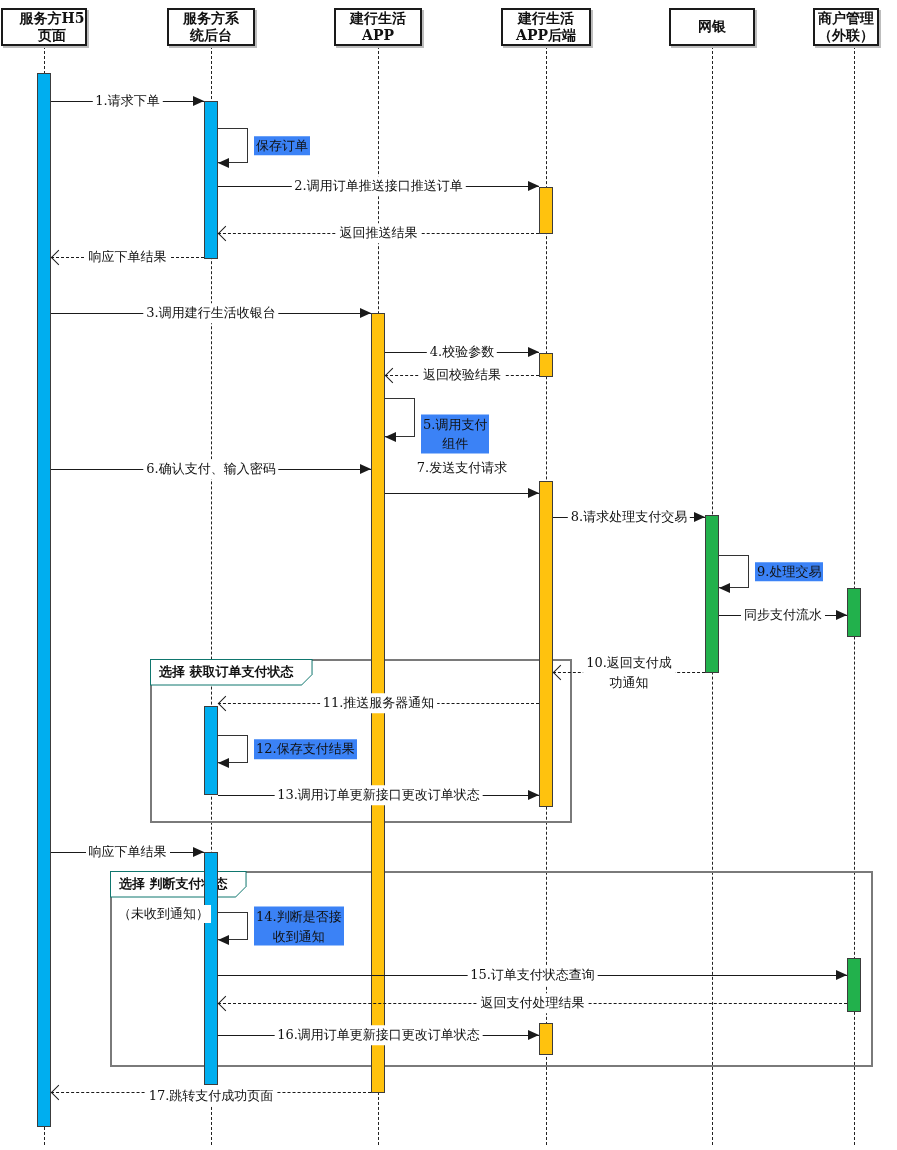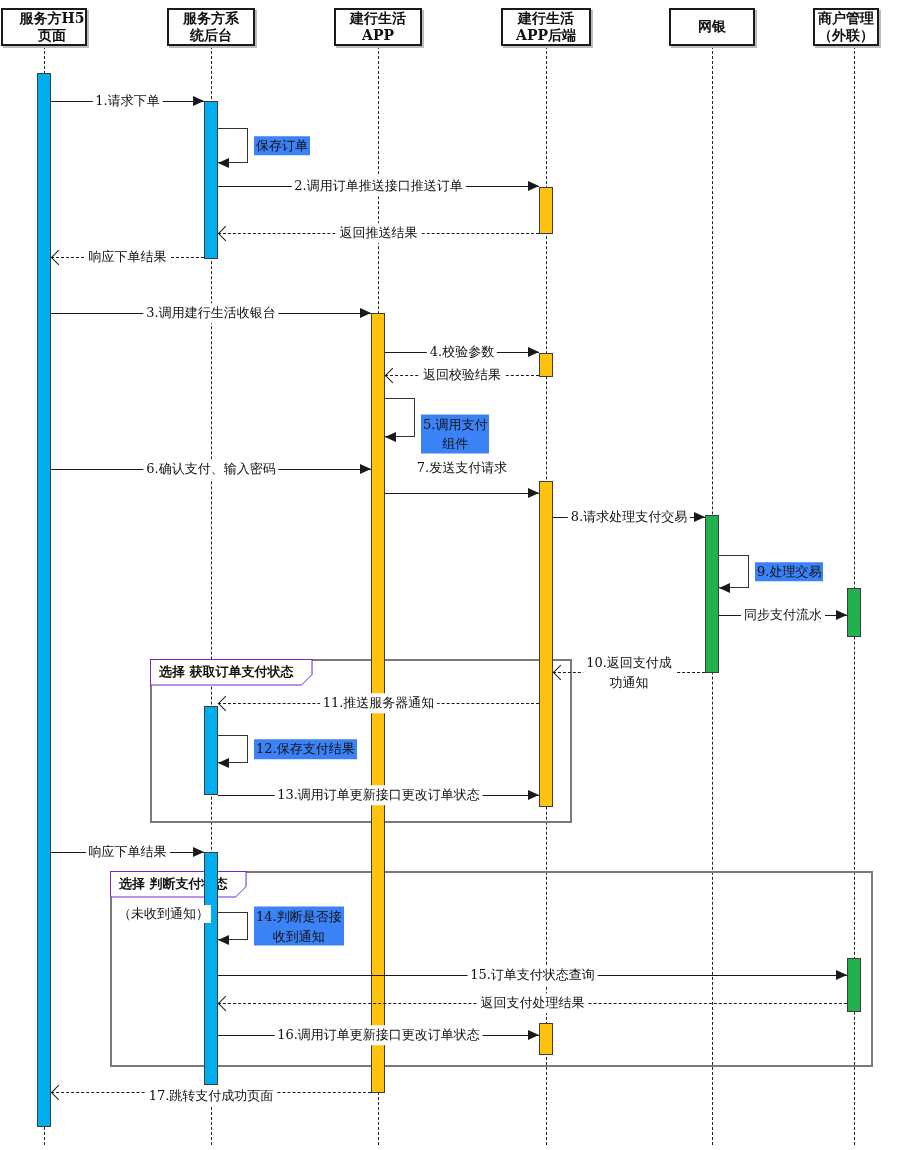--- a/index.html
+++ b/index.html
@@ -4,21 +4,21 @@
 <style>
   html,body{margin:0;padding:0;background:#fff;}
   .canvas{position:relative;width:897px;height:1150px;background:#fff;overflow:hidden;
           font-family:"DejaVu Serif","Liberation Serif",serif;color:#111;}
   .pbox{position:absolute;top:8px;height:38px;border:2px solid #1a1a1a;background:#fff;
         display:flex;align-items:center;justify-content:center;text-align:center;
         font-weight:bold;font-size:14px;line-height:1.25;white-space:pre-line;
         box-sizing:border-box;box-shadow:2px 2px 0 #bdbdbd;z-index:6;}
   .lifeline{position:absolute;width:0;border-left:1px dashed #222;z-index:1;}
   .frame{position:absolute;border:2px solid #7a7a7a;box-sizing:border-box;background:transparent;z-index:2;}
-  .pent{position:absolute;background:#6d28d9;padding:1px;z-index:2;
+  .pent{position:absolute;background:#0f766e;padding:1px;z-index:2;
         clip-path:polygon(0 0,100% 0,100% calc(100% - 11px),calc(100% - 11px) 100%,0 100%);}
   .pent-inner{background:#fff;padding:3px 18px 4px 8px;font-weight:bold;font-size:13px;line-height:1.35;
         clip-path:polygon(0 0,100% 0,100% calc(100% - 10px),calc(100% - 10px) 100%,0 100%);}
   .guard{position:absolute;font-size:13px;background:#fff;padding:0 2px;z-index:5;}
   .act{position:absolute;width:14px;border:1px solid #3c3c3c;box-sizing:border-box;z-index:3;}
   .selfloop{position:absolute;border:1px solid #333;border-left:none;box-sizing:border-box;z-index:4;}
   .msgline{position:absolute;height:0;border-top:1px solid #1a1a1a;z-index:4;}
   .msgline.dashed{border-top-style:dashed;}
   .arr{position:absolute;width:0;height:0;z-index:4;}
   .arr.r{border-top:5px solid transparent;border-bottom:5px solid transparent;border-left:11px solid #1a1a1a;}

